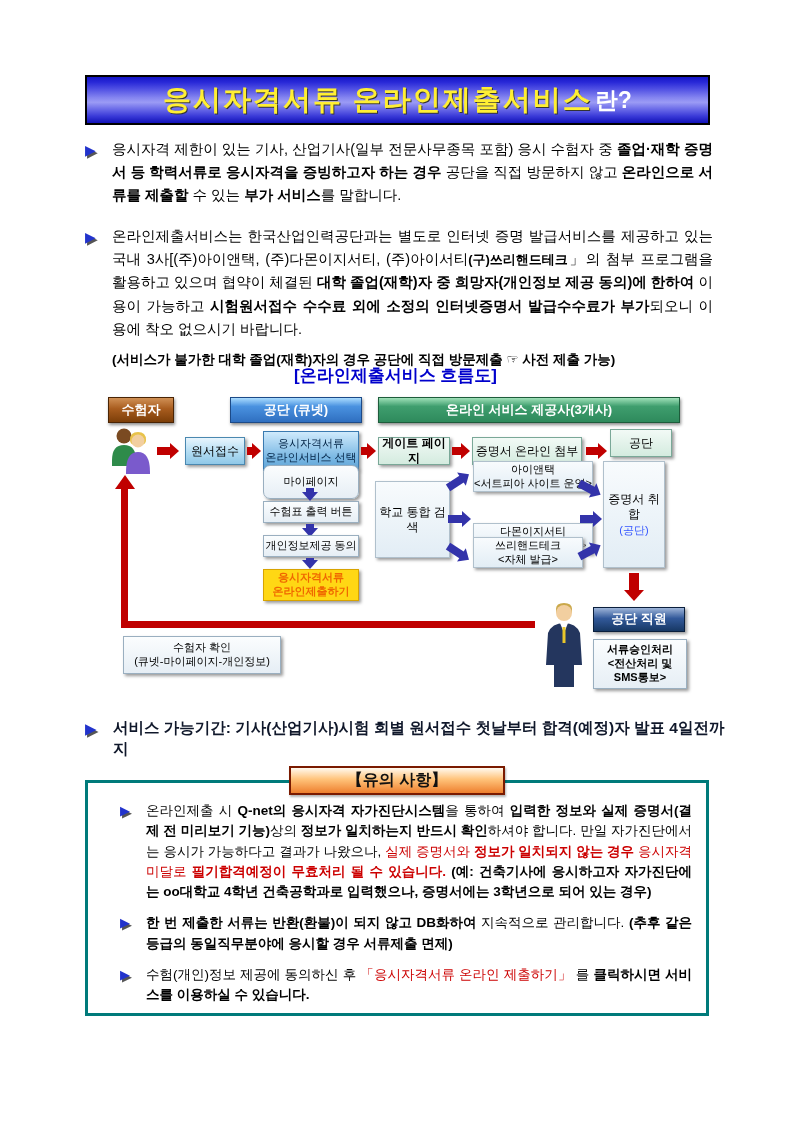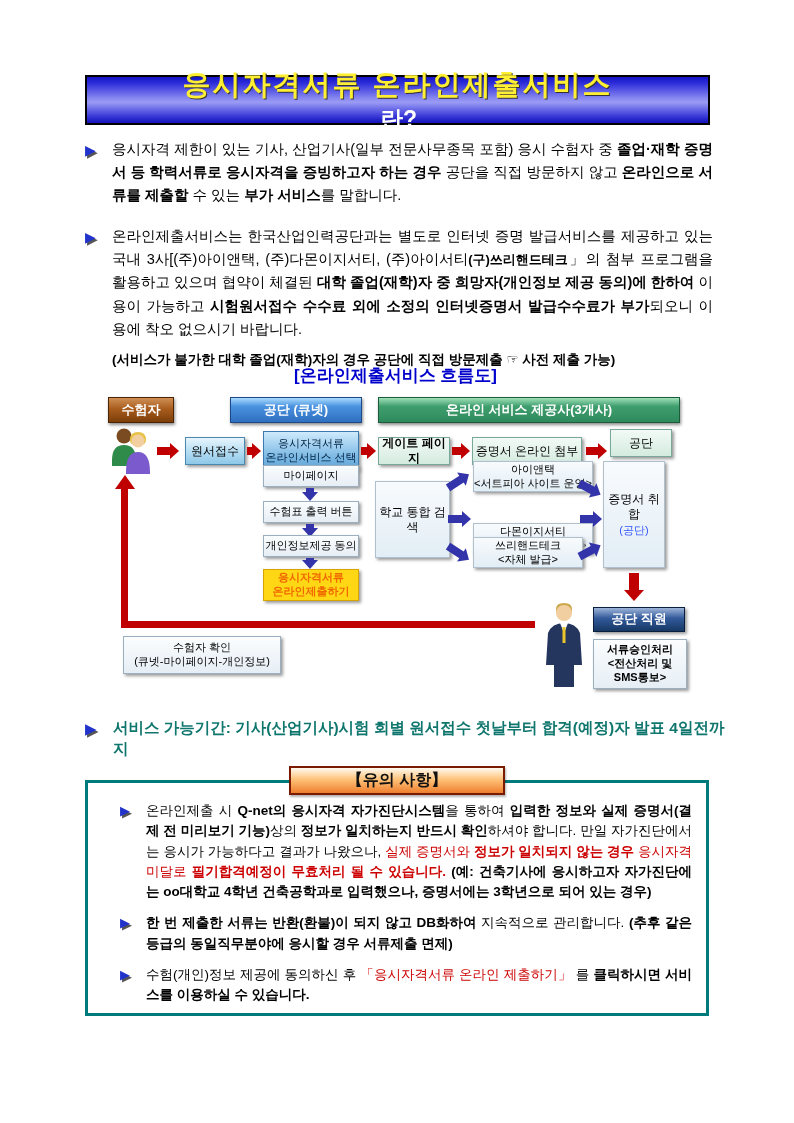--- a/index.html
+++ b/index.html
@@ -3,21 +3,21 @@
 <meta charset="utf-8">
 <style>
   html,body{margin:0;padding:0;background:#fff;}
   .page{position:relative;width:794px;height:1123px;background:#ffffff;
         font-family:"Liberation Sans","DejaVu Sans",sans-serif;color:#000;overflow:hidden;}
 
   
   .banner{position:absolute;left:85px;top:75px;width:621px;height:46px;
     border:2px solid #000;
     background:linear-gradient(180deg,#1515c8 0%,#2a2ad8 12%,#5555e5 28%,#8585f0 45%,#9b9bf5 55%,#6a6ae8 70%,#3a3ad8 85%,#1212b8 100%);
-    display:flex;align-items:center;justify-content:center;flex-direction:column;}
+    display:flex;align-items:center;justify-content:center;}
   .banner .t-main{color:#ffef33;font-size:28px;font-weight:700;letter-spacing:2px;
     text-shadow:1px 1px 0 #333;}
   .banner .t-suffix{color:#ffffff;font-size:23px;font-weight:700;margin-left:2px;}
 
   
   .para{position:absolute;left:85px;width:628px;font-size:14.5px;line-height:1.6;
         text-align:justify;padding-left:27px;box-sizing:border-box;}
   .p1{top:138px;}
   .p2{top:225px;}
   .tri{position:absolute;left:0;top:1px;font-size:14px;}
@@ -48,21 +48,21 @@
   .fb.plain{background:linear-gradient(180deg,#f8fbfd 0%,#e2edf5 100%);border:1px solid #b0c0cc;}
   .fb.yellow{background:#ffd714;border:1px solid #d8a300;color:#f06800;font-weight:700;}
   .fb.navy{background:linear-gradient(180deg,#9db4d8 0%,#32599a 45%,#173864 100%);
            border:1px solid #0a1f3d;color:#fff;font-weight:700;font-size:13px;}
 
   .b-apply{left:100px;top:44px;width:60px;height:28px;font-size:12px;}
   .b-select{left:178px;top:38px;width:96px;height:40px;}
   .b-gate{left:293px;top:44px;width:72px;height:28px;font-size:12px;font-weight:700;}
   .b-attach{left:387px;top:44px;width:110px;height:28px;font-size:12px;}
   .b-gongdan{left:525px;top:36px;width:62px;height:28px;font-size:12px;}
-  .b-mypage{left:178px;top:72px;width:96px;height:22px;}
+  .b-mypage{left:178px;top:72px;width:96px;height:34px;border-radius:7px;}
   .b-print{left:178px;top:108px;width:96px;height:22px;}
   .b-privacy{left:178px;top:142px;width:96px;height:22px;}
   .b-submit{left:178px;top:176px;width:96px;height:32px;}
   .b-school{left:290px;top:88px;width:75px;height:77px;font-size:12px;}
   .b-prov1{left:388px;top:68px;width:120px;height:31px;}
   .b-prov2{left:388px;top:105px;width:120px;height:31px;margin-top:25px;}
   .b-prov3{left:388px;top:144px;width:110px;height:31px;}
   .b-collect{left:518px;top:68px;width:62px;height:107px;font-size:12px;}
   .b-collect .c-sub{color:#3355ff;font-size:11px;margin-top:2px;}
   .b-staff{left:508px;top:214px;width:92px;height:25px;}
@@ -103,21 +103,21 @@
   
   .ret-v{position:absolute;left:36px;top:96px;width:7px;height:139px;background:#c00000;}
   .ret-h{position:absolute;left:36px;top:228px;width:414px;height:7px;background:#c00000;}
   .ret-head{position:absolute;left:30px;top:82px;width:0;height:0;
     border-bottom:14px solid #c00000;border-left:10px solid transparent;border-right:10px solid transparent;}
 
   .icon-people{position:absolute;left:23px;top:33px;}
   .icon-man{position:absolute;left:455px;top:210px;}
 
   
-  .svc{position:absolute;left:85px;top:718px;width:640px;color:#0f766e;font-size:15.5px;
+  .svc{position:absolute;left:85px;top:718px;width:640px;color:#0f172a;font-size:15.5px;
        padding-left:28px;box-sizing:border-box;}
   .svc .tri{top:2px;font-size:15px;}
 
   
   .notice{position:absolute;left:85px;top:780px;width:618px;height:230px;border:3px solid #007a7a;}
   .notice-header{position:absolute;left:50%;transform:translateX(-50%);top:-17px;width:212px;height:25px;
     background:linear-gradient(180deg,#fffaf0 0%,#ffc37a 45%,#ee7f2e 100%);
     border:2px solid #7a1a00;display:flex;align-items:center;justify-content:center;
     font-weight:700;font-size:16px;color:#111;z-index:2;box-shadow:1px 2px 2px rgba(0,0,0,.3);}
   .notice-body{padding:18px 14px 6px 32px;}

